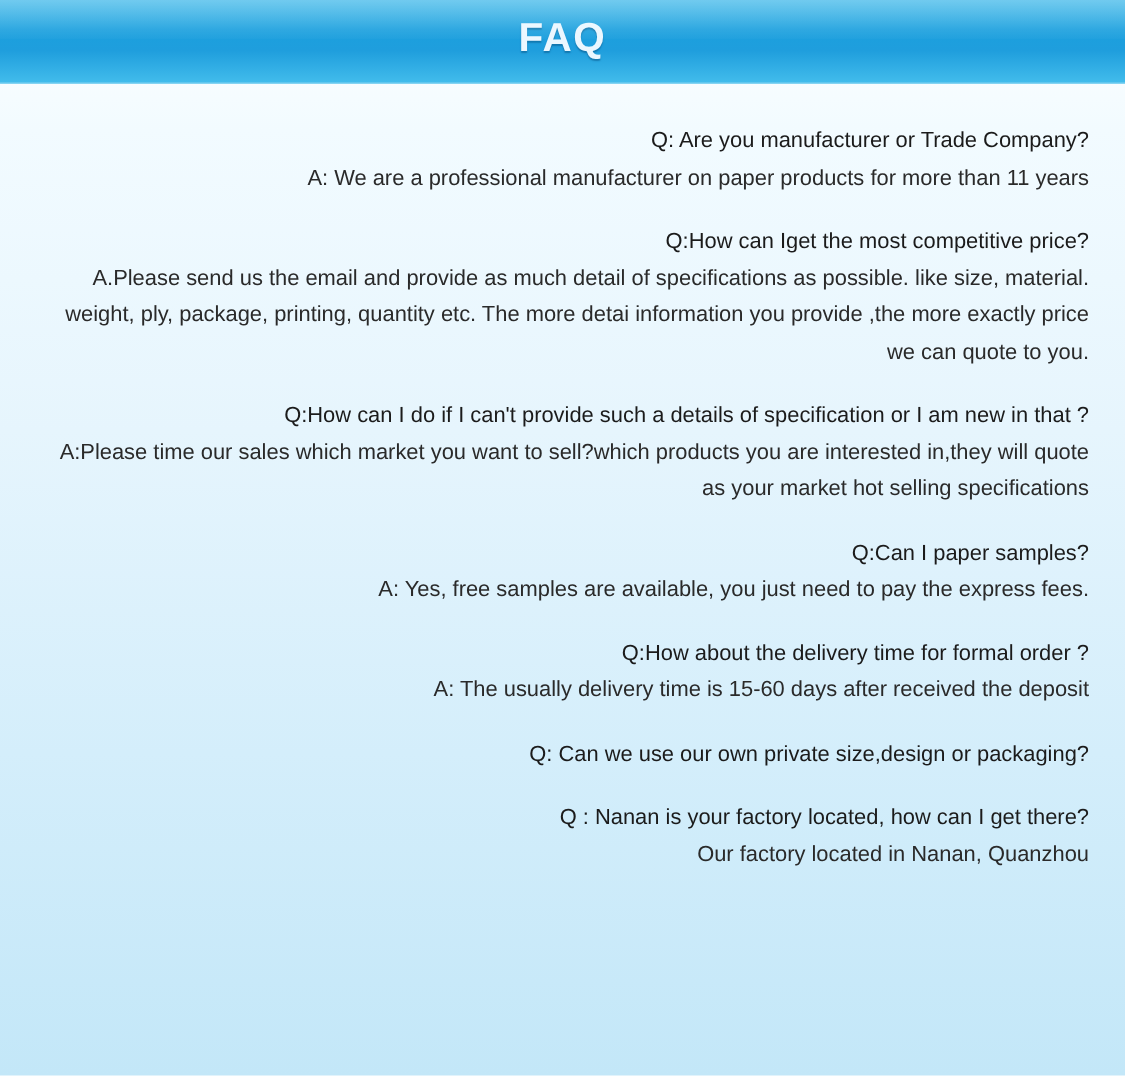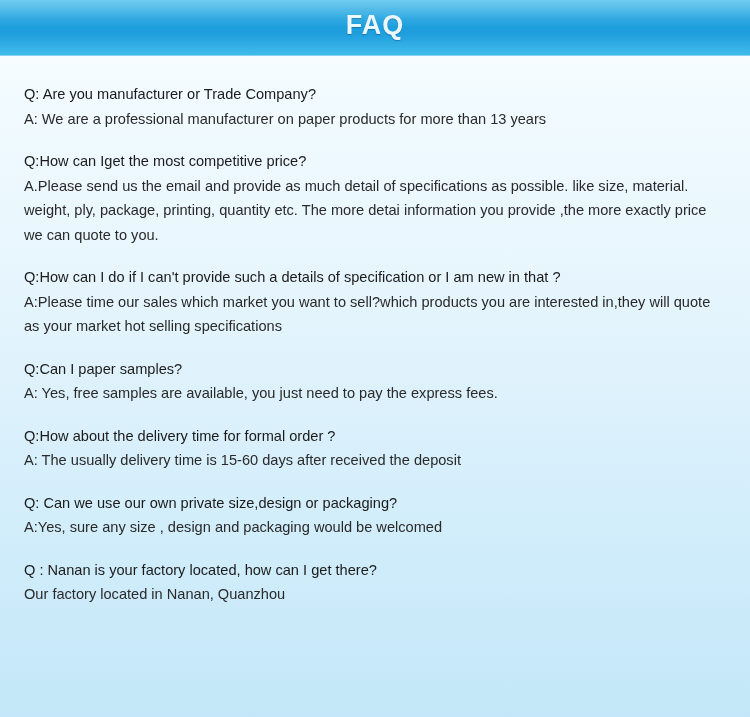--- a/index.html
+++ b/index.html
@@ -45,20 +45,21 @@
     font-weight: bold;
     color: #eaf7ff;
     letter-spacing: 1px;
     text-shadow: 0 1px 1px rgba(0,70,120,0.45);
   }
   .content {
     padding: 26px 24px 10px 24px;
   }
   .qa-block {
     margin-bottom: 18px;
+    text-align: right;
   }
   .qa-line {
     font-size: 14.6px;
     line-height: 24.5px;
     color: #232323;
   }
   .qa-line.q {
     color: #1b1b1b;
   }
   .qa-line.a {
@@ -71,21 +72,21 @@
 <div class="page">
 
   <div class="header-band">
     <div class="faq-title">FAQ</div>
   </div>
 
   <div class="content">
 
     <div class="qa-block">
       <div class="qa-line q">Q: Are you manufacturer or Trade Company?</div>
-      <div class="qa-line a">A: We are a professional manufacturer on paper products for more than 13 years</div>
+      <div class="qa-line a">A: We are a professional manufacturer on paper products for more than 11 years</div>
     </div>
 
     <div class="qa-block">
       <div class="qa-line q">Q:How can Iget the most competitive price?</div>
       <div class="qa-line a">A.Please send us the email and provide as much detail of specifications as possible. like size, material. weight, ply, package, printing, quantity etc. The more detai information you provide ,the more exactly price we can quote to you.</div>
     </div>
 
     <div class="qa-block">
       <div class="qa-line q">Q:How can I do if I can't provide such a details of specification or I am new in that ?</div>
       <div class="qa-line a">A:Please time our sales which market you want to sell?which products you are interested in,they will quote as your market hot selling specifications</div>
@@ -96,21 +97,20 @@
       <div class="qa-line a">A: Yes, free samples are available, you just need to pay the express fees.</div>
     </div>
 
     <div class="qa-block">
       <div class="qa-line q">Q:How about the delivery time for formal order ?</div>
       <div class="qa-line a">A: The usually delivery time is 15-60 days after received the deposit</div>
     </div>
 
     <div class="qa-block">
       <div class="qa-line q">Q: Can we use our own private size,design or packaging?</div>
-      <div class="qa-line a">A:Yes, sure any size , design and packaging would be welcomed</div>
     </div>
 
     <div class="qa-block">
       <div class="qa-line q">Q : Nanan is your factory located, how can I get there?</div>
       <div class="qa-line a">Our factory located in Nanan, Quanzhou</div>
     </div>
 
   </div>
 </div>
 

